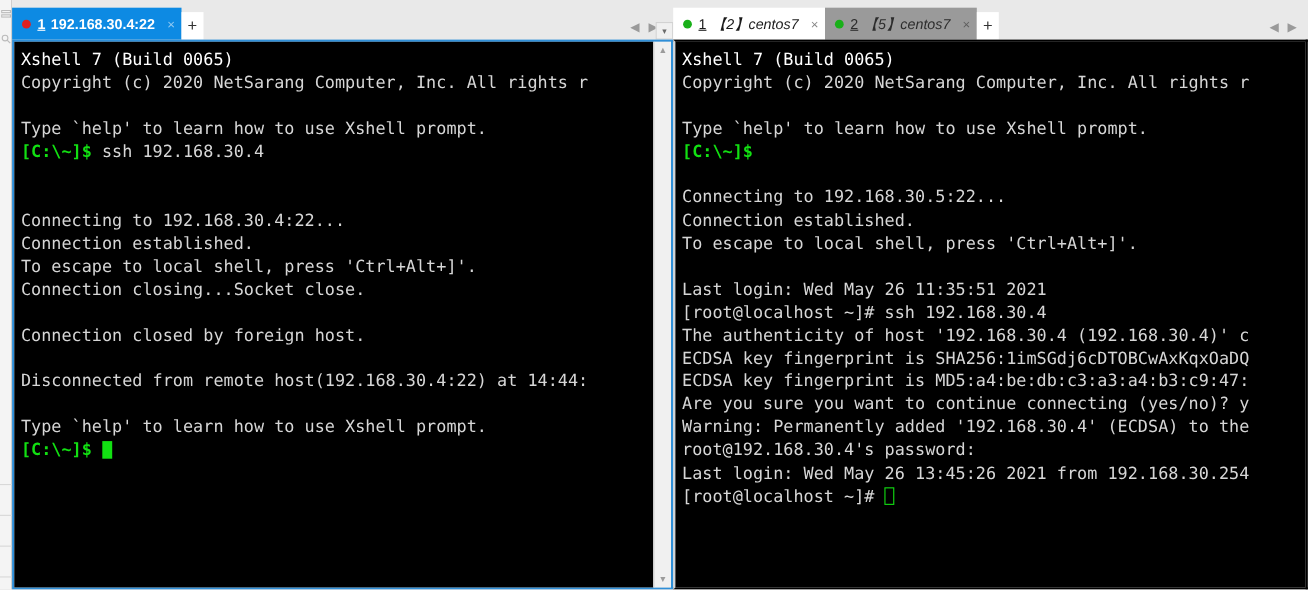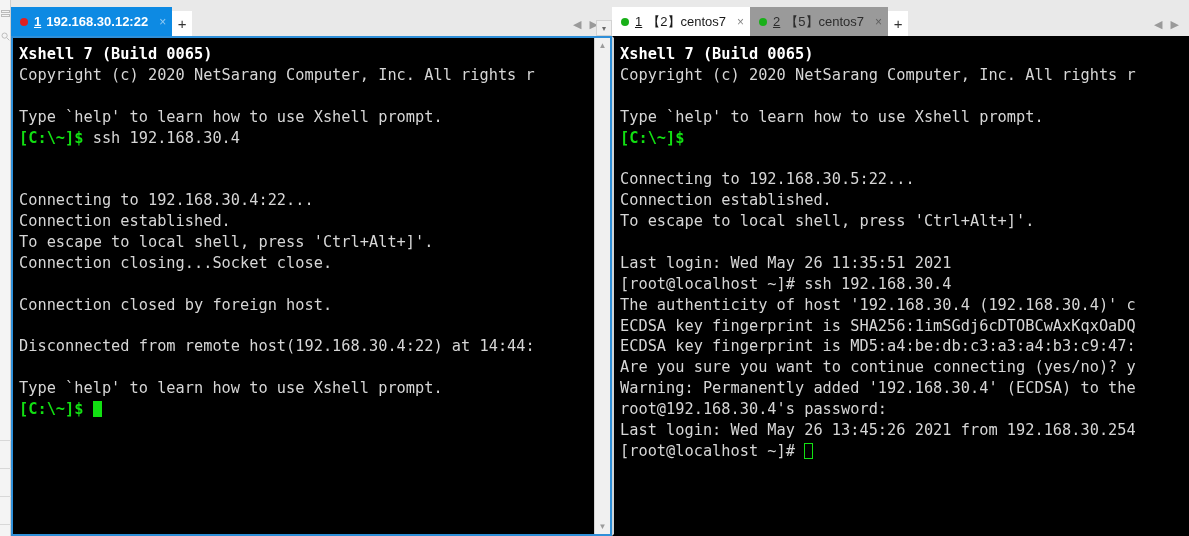--- a/index.html
+++ b/index.html
@@ -93,21 +93,21 @@
   }
   .tab-num {
     text-decoration: underline;
     margin-right: 5px;
     font-weight: bold;
   }
   .tab.active-white .tab-num,
   .tab.inactive-grey .tab-num { font-weight: normal; }
   .tab-title { font-weight: bold; }
   .tab.active-white .tab-title,
-  .tab.inactive-grey .tab-title { font-weight: normal; }
+  .tab.inactive-grey .tab-title { font-weight: normal; font-style: italic; }
   .tab-close {
     margin-left: 11px;
     font-size: 12px;
     opacity: .55;
     line-height: 1;
   }
   .tab-add {
     display: flex;
     align-items: center;
     justify-content: center;
@@ -163,21 +163,21 @@
     color: #d6d6d6;
     padding: 6px 0 0 6px;
     box-sizing: border-box;
     white-space: pre;
   }
   .pane-left  .term { right: 16px; }
   .pane-right .term { right: 0; }
 
   .line { height: 20.9px; }
   .blank { height: 20.9px; }
-  .bold { font-weight: bold; color: #ffffff; }
+  .bold { font-weight: normal; color: #ffffff; }
   .prompt { color: #12e012; font-weight: bold; }
 
   .cursor-solid {
     display: inline-block;
     width: 9px;
     height: 16px;
     background: #12e012;
     vertical-align: -3px;
   }
   .cursor-hollow {
@@ -254,21 +254,21 @@
     <div class="strip-sep" style="top:496px;"></div>
     <div class="strip-sep" style="top:524px;"></div>
   </div>
 
   <div class="pane pane-left">
     <div class="tabbar">
       <div class="tabbar-inner">
         <div class="tab active-blue">
           <span class="tab-dot" style="background:#e02020"></span>
           <span class="tab-num">1</span>
-          <span class="tab-title">192.168.30.12:22</span>
+          <span class="tab-title">192.168.30.4:22</span>
           <span class="tab-close">×</span>
         </div>
         <div class="tab-add">+</div>
       </div>
       <div class="tab-navs">
         <span>◀</span>
         <span>▶</span>
       </div>
       <div class="scroll-cap">▾</div>
     </div>

